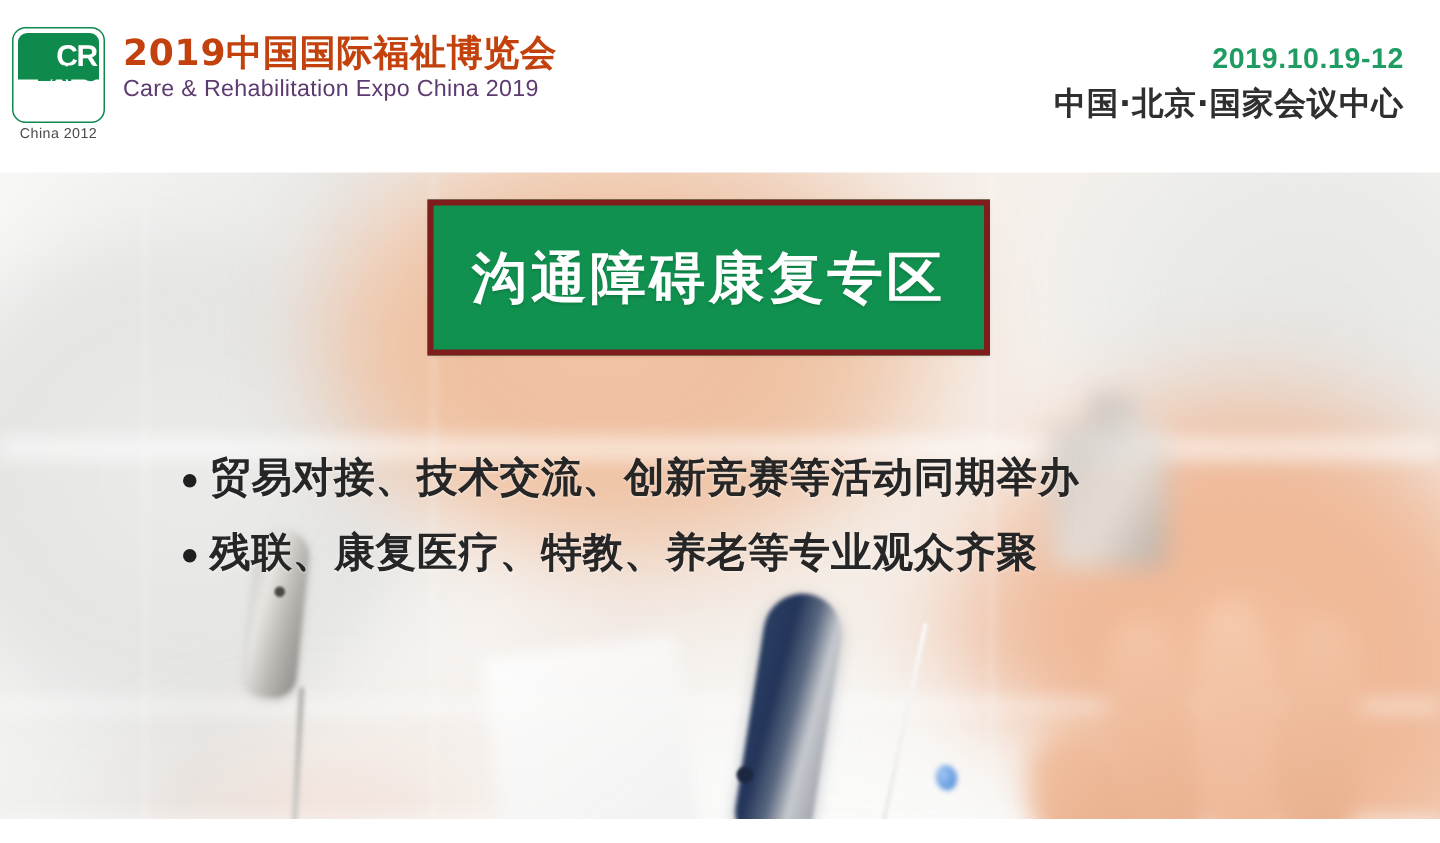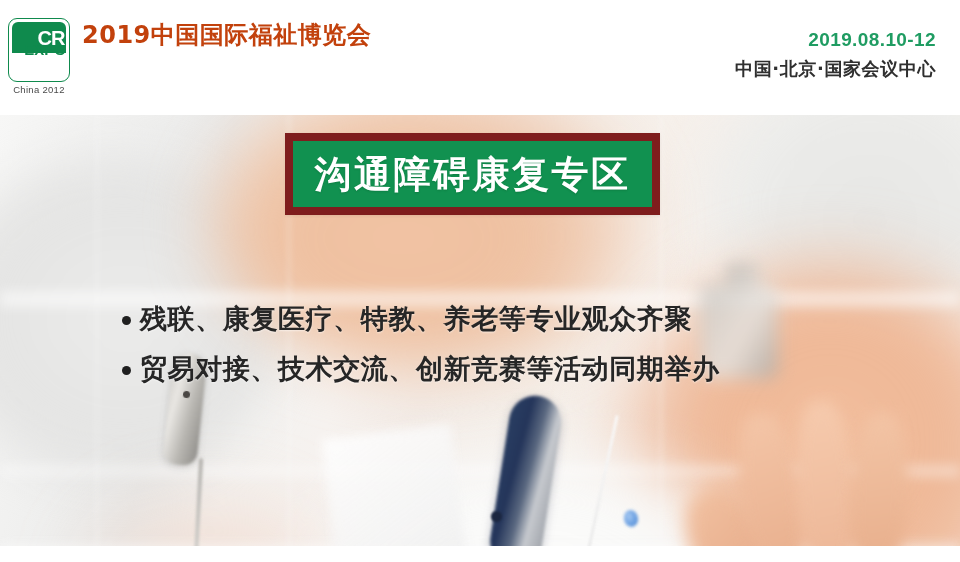--- a/index.html
+++ b/index.html
@@ -29,21 +29,21 @@
   .t-line1,.t-line2{color:#c2410c;font-weight:bold;font-size:24px;line-height:27px;
                     letter-spacing:0.5px;white-space:nowrap;
                     font-family:"DejaVu Sans","Liberation Sans",sans-serif;}
   .t-line2{letter-spacing:3.6px;}
   .t-line3{color:#5d3a70;font-size:15.5px;line-height:22px;letter-spacing:0.2px;white-space:nowrap;
            font-family:"Liberation Sans",sans-serif;}
 
   .head-right{position:absolute;right:24px;top:28px;text-align:right;}
   .hr-date{color:#1f9c62;font-weight:bold;font-size:19px;line-height:24px;letter-spacing:0.4px;
            font-family:"Liberation Sans",sans-serif;}
-  .hr-venue{color:#2f2f2f;font-weight:bold;font-size:18px;line-height:26px;letter-spacing:0.6px;
+  .hr-venue{color:#2f2f2f;font-weight:bold;font-size:21px;line-height:26px;letter-spacing:0.6px;
             margin-top:4px;font-family:"DejaVu Sans","Liberation Sans",sans-serif;}
 
   
   .stage{position:absolute;left:0;top:113px;width:960px;height:449px;overflow:hidden;
          background:#f2f2f0;}
 
   
   .bg-base{position:absolute;inset:0;
       background:
         linear-gradient(105deg,#f7f7f6 0%,#efefee 14%,#e9e9e8 22%,#f3f2f0 30%,
@@ -133,22 +133,22 @@
 
   
   .glass{position:absolute;left:330px;top:318px;width:130px;height:150px;
          background:linear-gradient(150deg,rgba(255,255,255,0.85),rgba(236,236,236,0.7));
          transform:rotate(-7deg);filter:blur(5px);border-radius:4px;}
 
   
   .bottom-strip{position:absolute;left:0;bottom:0;width:960px;height:16px;background:#ffffff;z-index:12;}
 
   
-  .green-box{position:absolute;left:285px;top:20px;width:375px;height:82px;
-             background:#119150;border:8px solid #7f1d1d;box-sizing:border-box;
+  .green-box{position:absolute;left:285px;top:20px;width:375px;height:104px;
+             background:#119150;border:4px solid #7f1d1d;box-sizing:border-box;
              display:flex;align-items:center;justify-content:center;z-index:20;
              box-shadow:0 1px 3px rgba(0,0,0,0.07);}
   .green-box span{color:#ffffff;font-weight:bold;font-size:37px;letter-spacing:2.5px;line-height:1;
                   font-family:"DejaVu Sans","Liberation Sans",sans-serif;
                   text-shadow:0 1px 2px rgba(0,60,25,0.22);}
 
   
   .bullets{position:absolute;left:122px;top:190px;z-index:22;}
   .b-row{display:flex;align-items:center;margin-bottom:18px;}
   .b-dot{width:9px;height:9px;border-radius:50%;background:#1f1f1f;margin-right:9px;flex:none;
@@ -173,24 +173,25 @@
           <div class="logo-expo">
             <span>EXPO</span>
           </div>
         </div>
       </div>
       <div class="logo-china">China 2012</div>
     </div>
 
     <div class="title-block">
       <div class="t-line1">2019中国国际福祉博览会</div>
+      <div class="t-line3">Care &amp; Rehabilitation Expo China 2019</div>
     </div>
 
     <div class="head-right">
-      <div class="hr-date">2019.08.10-12</div>
+      <div class="hr-date">2019.10.19-12</div>
       <div class="hr-venue">中国·北京·国家会议中心</div>
     </div>
   </div>
 
   <div class="stage">
 
     <div class="bg-base"></div>
 
     <div class="blob panel-l"></div>
     <div class="blob panel-r"></div>
@@ -231,22 +232,22 @@
 
     <div class="bottom-strip"></div>
 
     <div class="green-box">
       <span>沟通障碍康复专区</span>
     </div>
 
     <div class="bullets">
       <div class="b-row">
         <span class="b-dot"></span>
-        <span class="b-txt">残联、康复医疗、特教、养老等专业观众齐聚</span>
+        <span class="b-txt">贸易对接、技术交流、创新竞赛等活动同期举办</span>
       </div>
       <div class="b-row">
         <span class="b-dot"></span>
-        <span class="b-txt">贸易对接、技术交流、创新竞赛等活动同期举办</span>
+        <span class="b-txt">残联、康复医疗、特教、养老等专业观众齐聚</span>
       </div>
     </div>
 
   </div>
 </div>
 
 </body></html>

